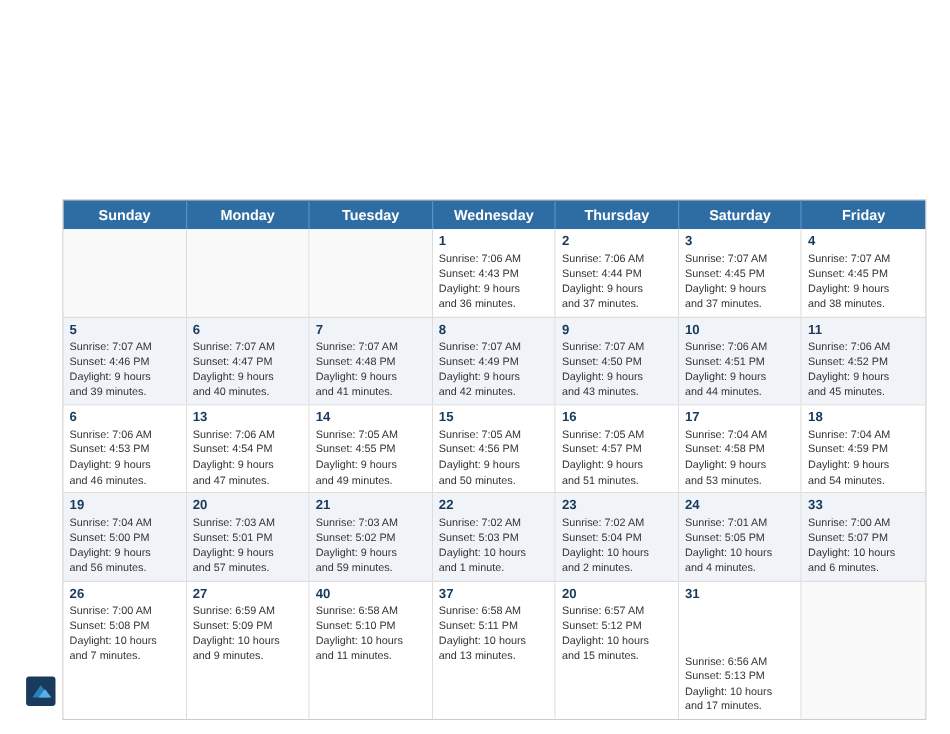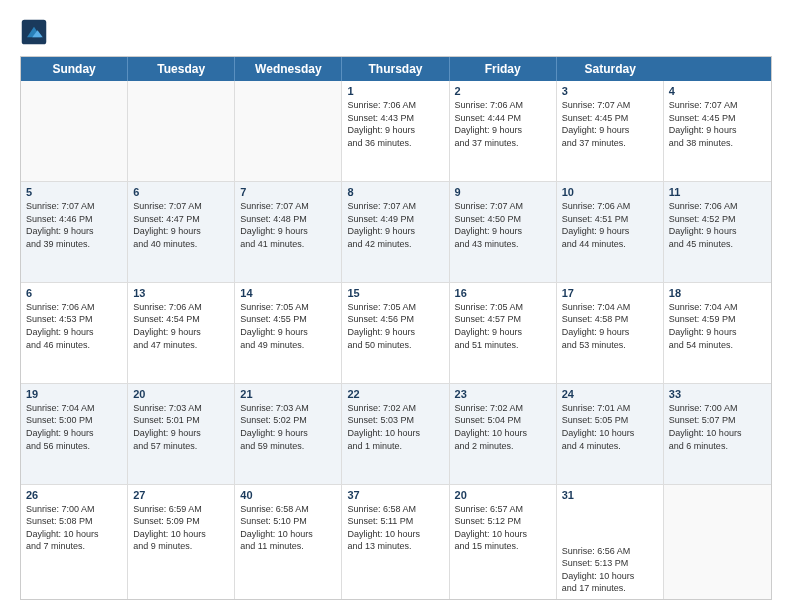--- a/index.html
+++ b/index.html
@@ -8,21 +8,22 @@
       height: 612px;
       font-family: Arial, sans-serif;
       background: #fff;
       overflow: hidden;
     }
     .page {
       width: 792px;
       height: 612px;
       padding: 18px 20px 12px 20px;
       display: flex;
-      flex-direction: column;
+      flex-direction: row;
+      align-items: flex-end;
     }
     .header {
       display: flex;
       justify-content: space-between;
       align-items: flex-start;
       margin-bottom: 10px;
     }
     .logo {
       display: flex;
       align-items: center;
@@ -125,25 +126,26 @@
     </div>
     <div class="title-block">
       <div class="main-title"></div>
       <div class="subtitle"></div>
     </div>
   </div>
 
   <div class="calendar">
     <div class="calendar-header">
     <div class="day-header">Sunday</div>
+        <div class="day-header">Monday</div>
         <div class="day-header">Tuesday</div>
         <div class="day-header">Wednesday</div>
         <div class="day-header">Thursday</div>
+        <div class="day-header">Saturday</div>
         <div class="day-header">Friday</div>
-        <div class="day-header">Saturday</div>
       </div>
     <div class="calendar-body">
     <div class="calendar-row">
           <div class="cell empty"></div>
           <div class="cell empty"></div>
           <div class="cell empty"></div>
           <div class="cell">
             <div class="cell-day">1</div>
             <div class="cell-info" style="white-space: pre-line;">Sunrise: 7:06 AM
 Sunset: 4:43 PM

